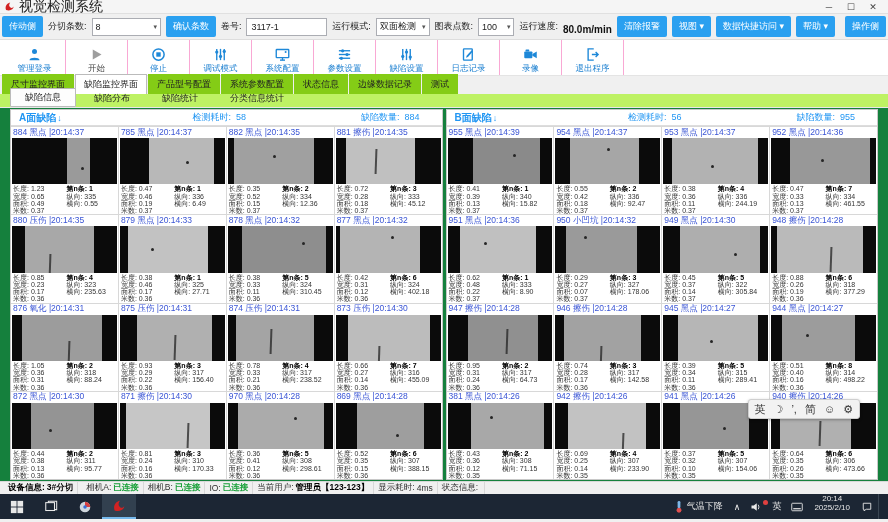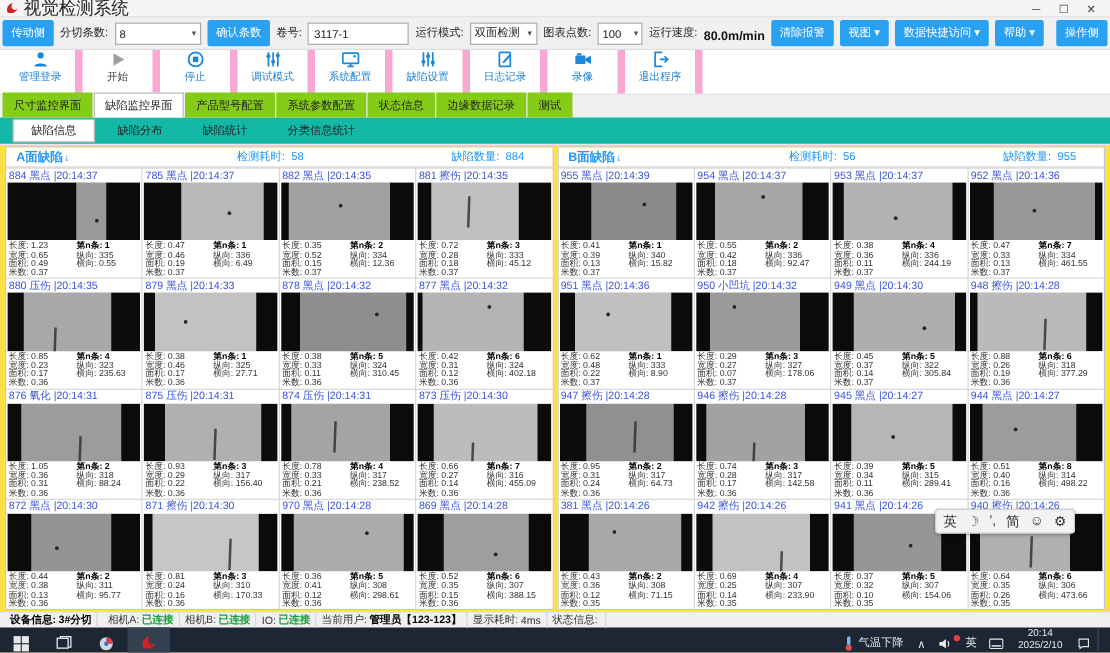--- a/index.html
+++ b/index.html
@@ -12,34 +12,34 @@
   .toolbar1 { height:26px; background:#f0f0f0; display:flex; align-items:center; gap:5px; padding:0 2px; border-bottom:1px solid #ddd; }
   .btn-blue { background:#2aa0f0; color:#fff; font-size:9px; padding:4px 7px; border-radius:2px; white-space:nowrap; }
   .tb-label { font-size:9px; color:#222; white-space:nowrap; }
   .combo { background:#fff; border:1px solid #abadb3; height:18px; display:flex; align-items:center; font-size:9px; padding:0 3px; color:#222; }
   .combo .arr { margin-left:auto; padding-left:5px; color:#555; font-size:7px; }
   .textinput { background:#fff; border:1px solid #abadb3; height:18px; font-size:9px; padding:0 4px; color:#222; display:flex; align-items:center; }
   .speed-val { font-size:10px; color:#111; font-weight:bold; white-space:nowrap;margin-top:6px; }
   .spacer { flex:1; }
   
   .actionbar { height:36px; background:#fff; display:flex; align-items:stretch; border-bottom:1px solid #e4e4e4; padding-left:4px; }
-  .action { width:62px; display:flex; flex-direction:column; align-items:center; justify-content:flex-start; gap:1px; border-right:6px solid #f9a8d4; }
+  .action { width:62px; display:flex; flex-direction:column; align-items:center; justify-content:flex-end; gap:1px; border-right:1px solid #f9a8d4; }
   .action svg { width:15px; height:15px; }
   .action .albl { font-size:8.5px; color:#1a7fd0; white-space:nowrap; }
   .action.disabled .albl { color:#444; }
   
   .maintabs { height:18px; background:#f0f0f0; display:flex; align-items:flex-end; padding:2px 2px 0 2px; gap:1px; }
   .mtab { font-size:9px; color:#222; padding:3px 8px 3px 8px; background:#84cc16; border:1px solid transparent; border-bottom:none; white-space:nowrap; }
   .mtab.active { background:#fff; border-color:#bbb; }
   
-  .subtabs { height:22px; background:#14b8a6; display:flex; align-items:center; padding:0 10px; gap:4px; border-bottom:1px solid #e8e8e8; }
+  .subtabs { height:14px; background:#bef264; display:flex; align-items:flex-end; padding:0 10px; gap:4px; border-bottom:1px solid #e8e8e8; }
   .stab { font-size:9px; color:#222; padding:2px 14px; white-space:nowrap; }
   .stab.active { border:1px solid #bbb; background:#fdfdfd; border-radius:1px; }
   
-  .panels { height:373px; display:flex; gap:3px; padding:1px 4px; background:#fde047; position:relative; }
+  .panels { height:373px; display:flex; gap:3px; padding:1px 10px; background:#15803d; position:relative; }
   .panel { flex:1; background:#fff; border:1px solid #c8c8c8; display:flex; flex-direction:column; min-width:0; }
   .panel-hdr { height:16px; display:flex; align-items:center; padding:0 8px; border-bottom:1px solid #ddd; }
   .panel-title { font-size:10px; font-weight:bold; color:#2196f3; display:flex; align-items:center; gap:1px; flex:1; }
   .panel-title .sorticon { font-size:9px; font-weight:normal; }
   .panel-time { font-size:9px; color:#2196f3; flex:1; text-align:center; white-space:nowrap; }
   .panel-count { font-size:9px; color:#2196f3; flex:1; text-align:right; padding-right:14px; white-space:nowrap; }
   .grid { flex:1; display:grid; grid-template-columns:repeat(4,1fr); grid-template-rows:repeat(4,1fr); gap:1px; background:#d8d8d8; border-top:1px solid #d8d8d8; }
   .cell { background:#fff; display:flex; flex-direction:column; min-width:0; overflow:hidden;justify-content:flex-end; }
   .cell-hdr { height:11px; font-size:8.5px; color:#3a55d5; padding:0 2px; white-space:nowrap; overflow:hidden; display:flex; align-items:center; gap:3px; }
   .cell-img { flex:1; position:relative; margin:0 1px; overflow:hidden; }
@@ -156,20 +156,35 @@
         <rect x="2" y="4" width="20" height="13" rx="1" fill="none" stroke="#1e88d8" stroke-width="2.2"></rect>
         <line x1="8" y1="21" x2="16" y2="21" stroke="#1e88d8" stroke-width="2.2"></line>
         <line x1="12" y1="17" x2="12" y2="21" stroke="#1e88d8" stroke-width="2.2"></line>
         <circle cx="17" cy="8" r="1.6" fill="#1e88d8"></circle>
       </svg>
       <span class="albl">系统配置</span>
     </div>
     <div class="action">
       <svg viewBox="0 0 24 24">
         <g stroke="#1e88d8" stroke-width="2.2">
+          <line x1="3" y1="6" x2="21" y2="6"></line>
+          <line x1="3" y1="12" x2="21" y2="12"></line>
+          <line x1="3" y1="18" x2="21" y2="18"></line>
+        </g>
+        <g fill="#1e88d8">
+          <circle cx="9" cy="6" r="2.6"></circle>
+          <circle cx="16" cy="12" r="2.6"></circle>
+          <circle cx="7" cy="18" r="2.6"></circle>
+        </g>
+      </svg>
+      <span class="albl">参数设置</span>
+    </div>
+    <div class="action">
+      <svg viewBox="0 0 24 24">
+        <g stroke="#1e88d8" stroke-width="2.2">
           <line x1="6" y1="3" x2="6" y2="21"></line>
           <line x1="12" y1="3" x2="12" y2="21"></line>
           <line x1="18" y1="3" x2="18" y2="21"></line>
         </g>
         <g fill="#1e88d8">
           <circle cx="6" cy="15" r="2.6"></circle>
           <circle cx="12" cy="8" r="2.6"></circle>
           <circle cx="18" cy="16" r="2.6"></circle>
         </g>
       </svg>

